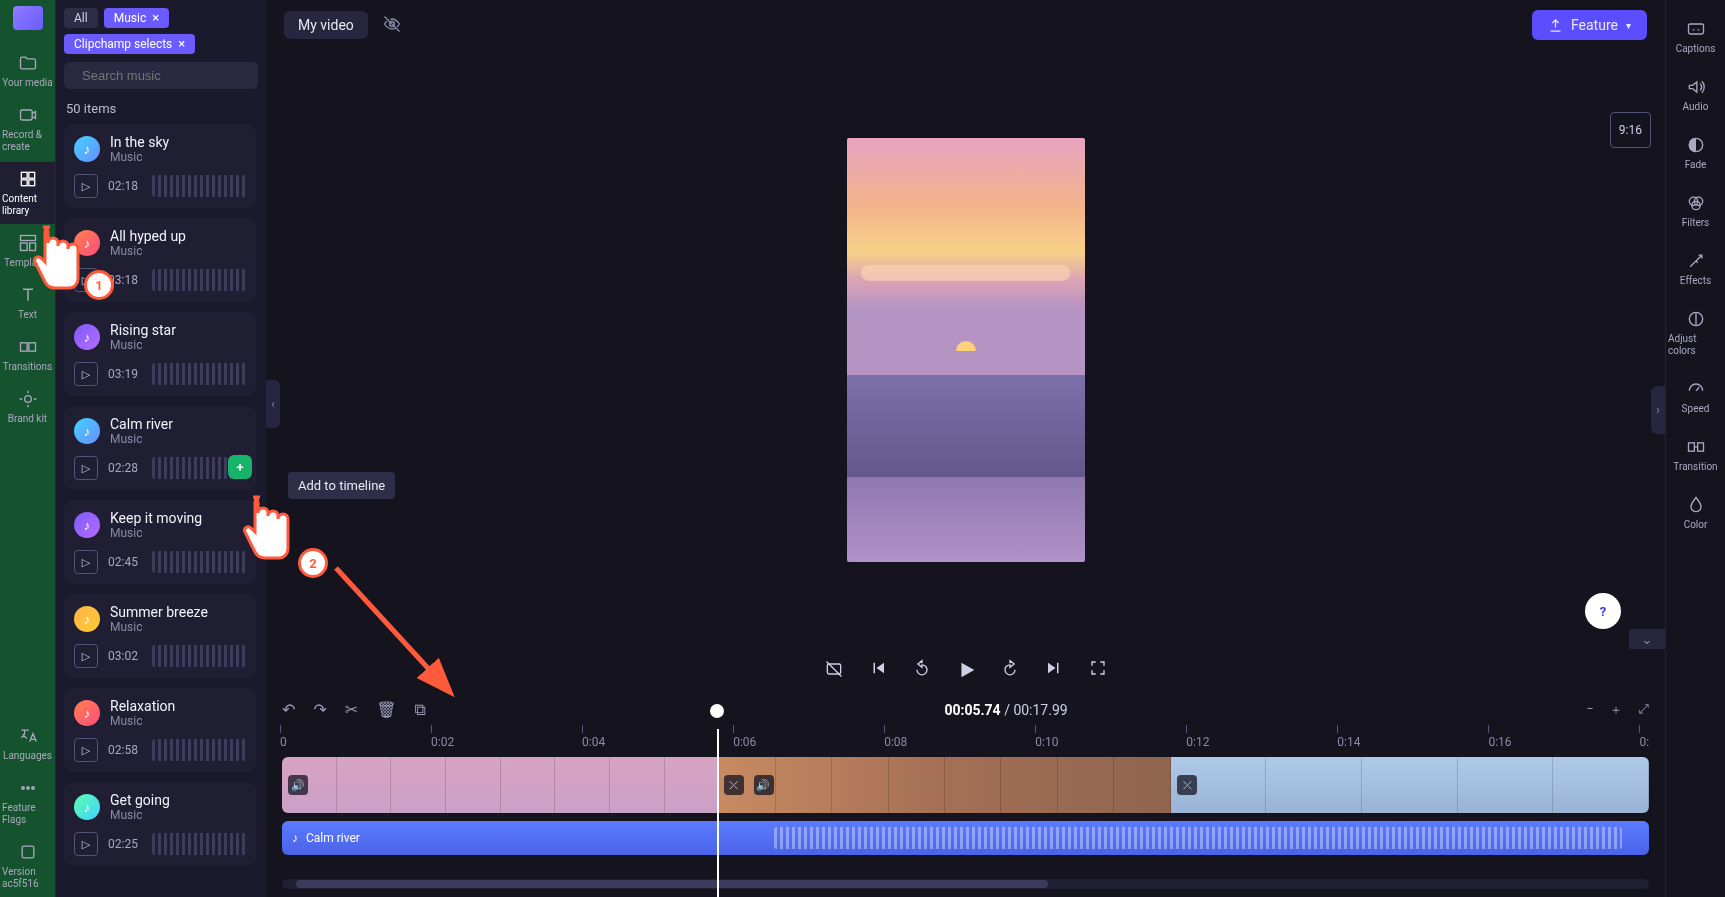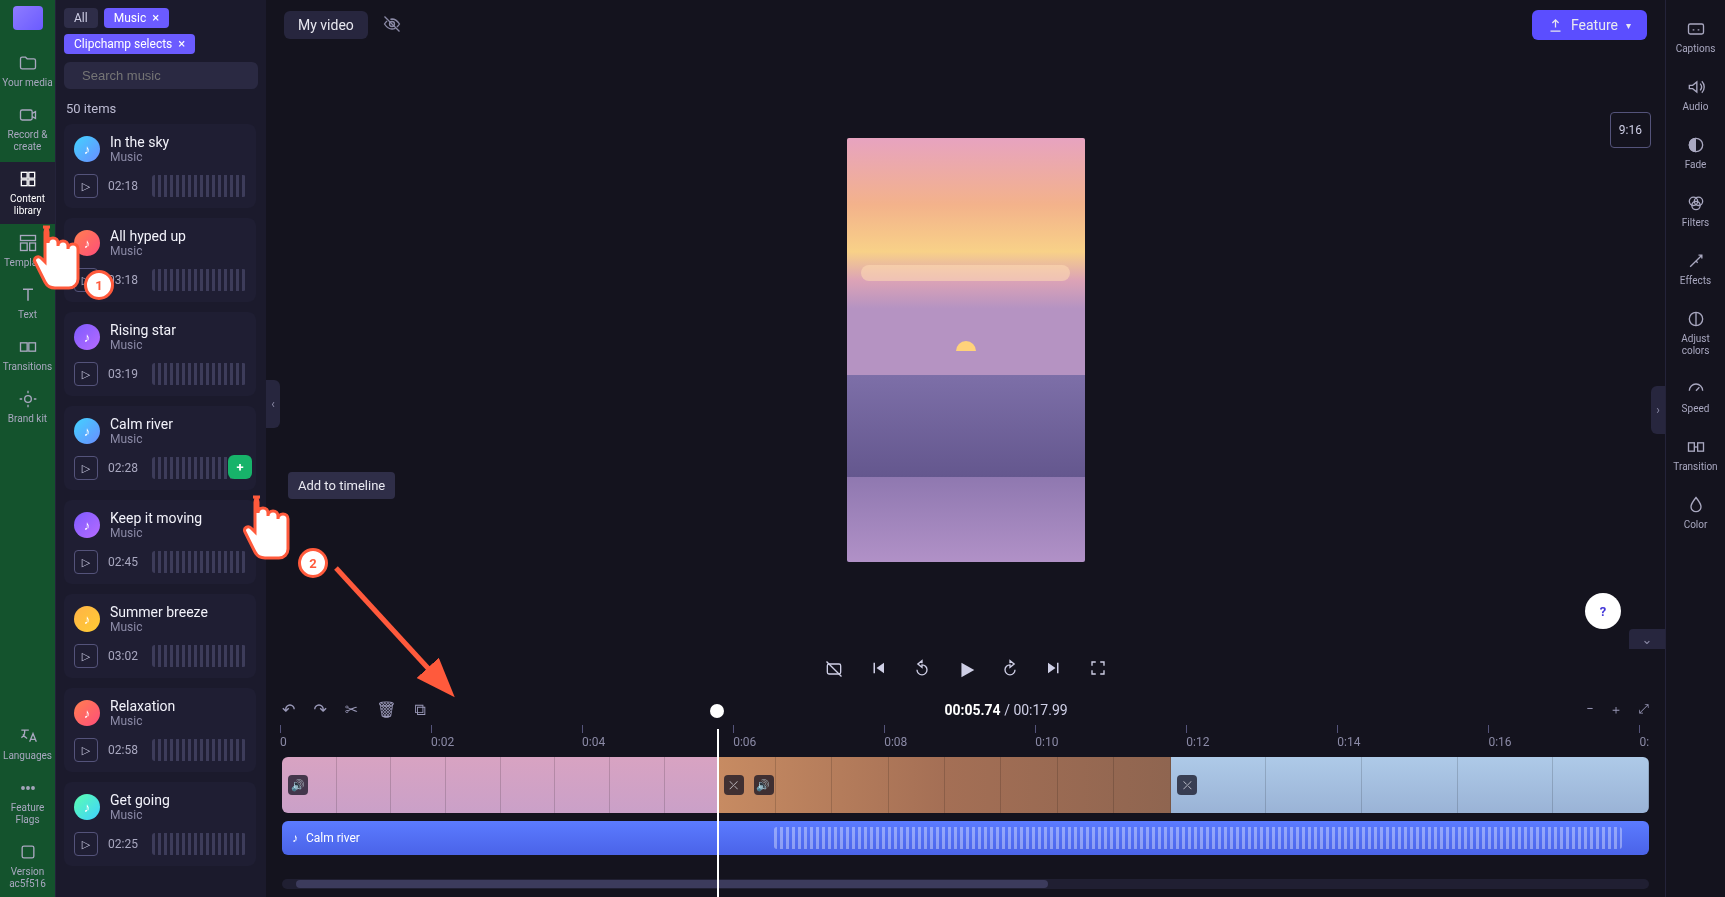--- a/index.html
+++ b/index.html
@@ -20,21 +20,21 @@
     background: #14532d;
     display: flex; flex-direction: column; align-items: center;
     padding-top: 6px; gap: 2px;
     border-right: 1px solid #24233a;
   }
   .rail-left .logo {
     width: 30px; height: 24px; border-radius: 4px;
     background: linear-gradient(135deg,#8e7cff,#6b5bff);
     margin-bottom: 14px;
   }
-  .rail-item { display:flex; flex-direction:column; align-items:center; color:#a9a8c0; cursor:pointer; padding:7px 2px; font-size:10px; line-height:12px; text-align:center; width:100%; }
+  .rail-item { display:flex; flex-direction:column; align-items:center; color:#a9a8c0; cursor:pointer; padding:7px 2px; font-size:10px; line-height:12px; width:100%; }
   .rail-item svg { width:20px; height:20px; margin-bottom:4px; }
   .rail-item.active { color:#fff; background: #201f32; }
   .rail-spacer { flex:1; }
 
   
   .panel {
     width: 210px;
     background: #1b1a2c;
     display:flex; flex-direction:column;
     padding: 8px 8px 0 8px;

